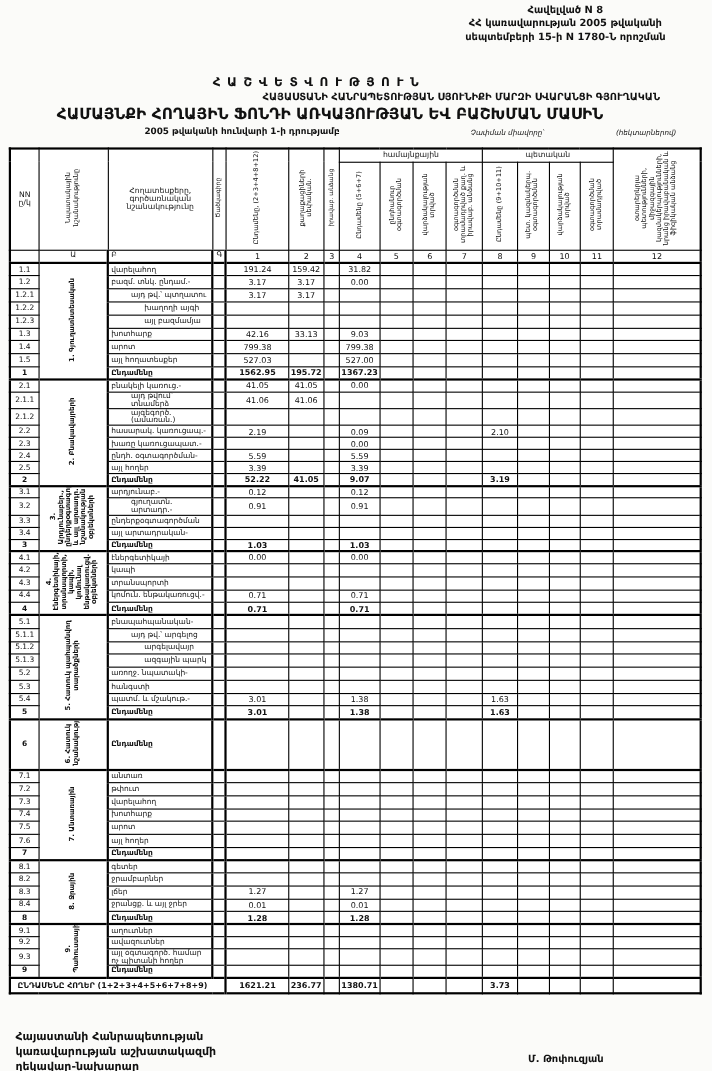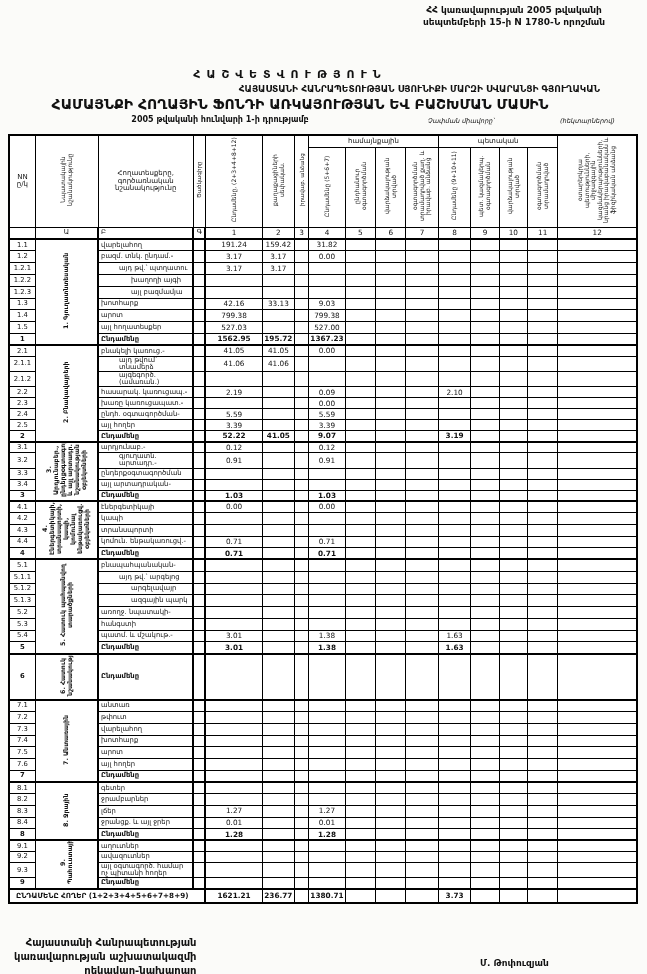--- a/index.html
+++ b/index.html
@@ -1,18 +1,18 @@
 <!DOCTYPE html>
 <html><head>
 <meta charset="utf-8">
 <style>
   * { margin:0; padding:0; box-sizing:border-box; }
   html,body { width:647px; height:974px; background:#fbfbf9; color:#111;
     font-family:"DejaVu Sans","Liberation Sans",sans-serif; overflow:hidden; position:relative; }
-  .abs { position:absolute;text-align:right; }
+  .abs { position:absolute; }
 
   
   .appendix { right:8px; top:4px; width:250px; text-align:center; font-weight:bold;
     font-size:9px; line-height:1.35; }
   .title { left:0; top:68px; width:580px; text-align:center; font-weight:bold;
     font-size:11px; letter-spacing:6px; }
   .sub1 { left:0; top:84px; width:600px; text-align:right; font-weight:bold; font-size:9px; }
   .sub2 { left:0; top:96px; width:600px; text-align:center; font-weight:bold; font-size:14px; }
   .dateline { left:0; top:115px; width:440px; text-align:center; font-weight:bold; font-size:8px; }
   .noteL { left:428px; top:117px; font-size:6.5px; font-style:italic; }
@@ -53,20 +53,21 @@
   .hsmall { font-size:5.5px; }
 
   
   .footer { left:14px; top:936px; font-weight:bold; font-size:10px; line-height:1.4; }
   .sig { left:480px; top:958px; font-weight:bold; font-size:9px; }
 </style>
 </head>
 <body>
 
 <div class="abs appendix">
+  <div>Հավելված  N 8</div>
   <div>ՀՀ կառավարության 2005 թվականի</div>
   <div>սեպտեմբերի 15-ի N 1780-Ն որոշման</div>
 </div>
 
 <div class="abs title">ՀԱՇՎԵՏՎՈՒԹՅՈՒՆ</div>
 <div class="abs sub1">ՀԱՅԱՍՏԱՆԻ ՀԱՆՐԱՊԵՏՈՒԹՅԱՆ ՍՅՈՒՆԻՔԻ ՄԱՐԶԻ ՍՎԱՐԱՆՑԻ ԳՅՈՒՂԱԿԱՆ</div>
 <div class="abs sub2">ՀԱՄԱՅՆՔԻ ՀՈՂԱՅԻՆ ՖՈՆԴԻ ԱՌԿԱՅՈՒԹՅԱՆ ԵՎ ԲԱՇԽՄԱՆ ՄԱՍԻՆ</div>
 <div class="abs dateline">2005 թվականի հունվարի 1-ի դրությամբ</div>
 <div class="abs noteL">Չափման միավորը՝</div>
 <div class="abs noteR">(հեկտարներով)</div>

